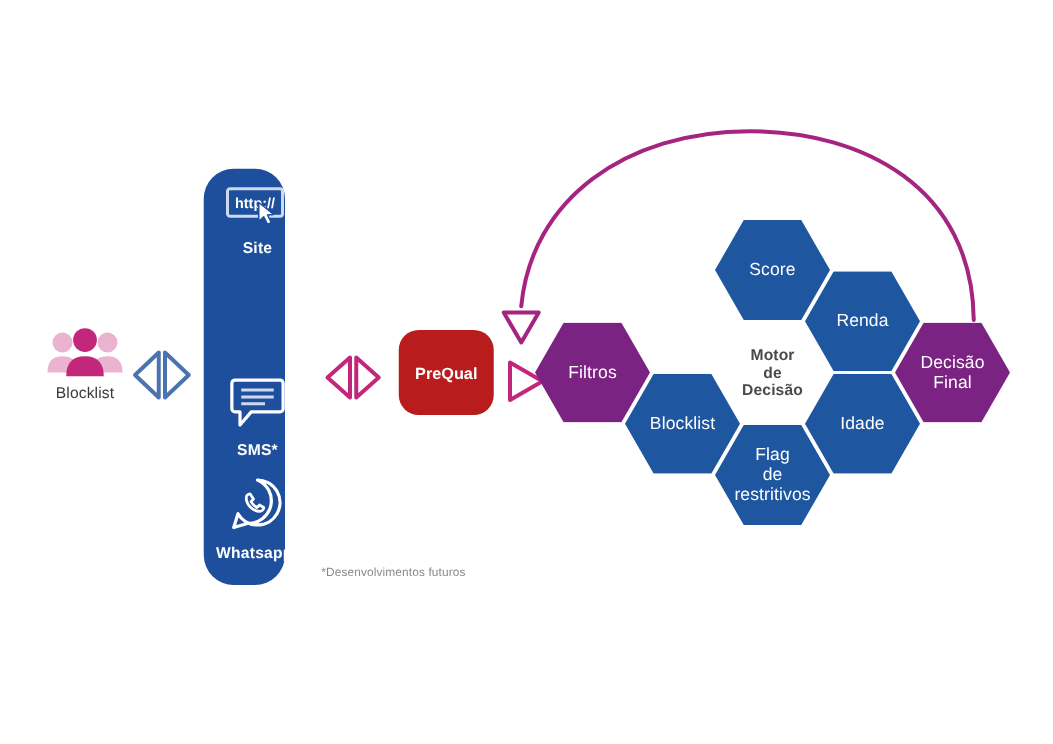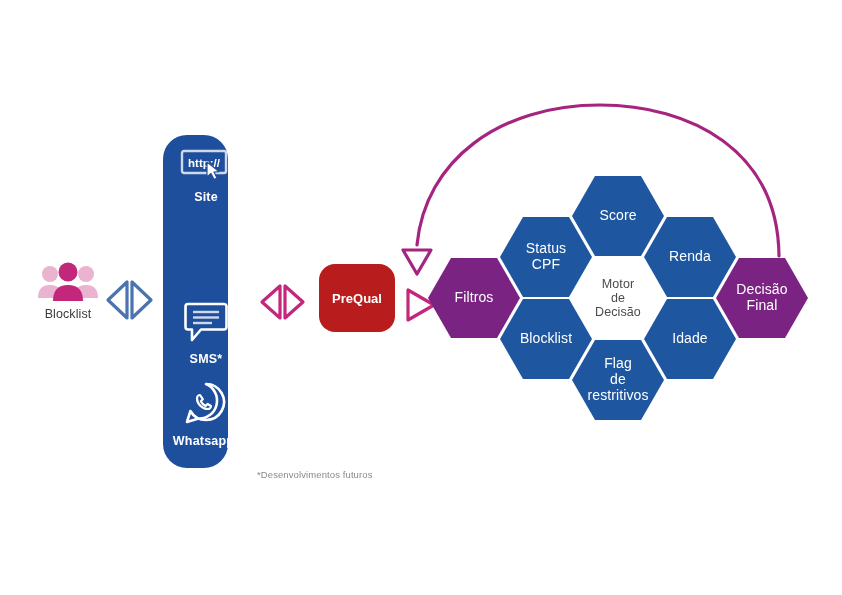--- a/index.html
+++ b/index.html
@@ -32,21 +32,21 @@
   .channel-label{
     color:#ffffff;font-size:12.5px;font-weight:bold;margin-top:4px;
     letter-spacing:.2px;
   }
   #ch-site{top:13px;}
   #ch-app{top:85px;}
   #ch-sms{top:165px;}
   #ch-wpp{top:245px;}
 
   .footnote{
-    position:absolute;left:257px;top:469px;
+    position:absolute;left:257px;top:453px;
     font-size:9.5px;color:#8a8a8a;letter-spacing:.1px;
   }
 
   
   #prequal{
     position:absolute;left:319px;top:264px;width:76px;height:68px;
     background:#b91c1c;border-radius:16px;
     display:flex;align-items:center;justify-content:center;
   }
   #prequal .pq-label{color:#fff;font-size:13px;font-weight:bold;}
@@ -59,21 +59,21 @@
     display:flex;align-items:center;justify-content:center;
     text-align:center;line-height:1.12;
   }
   .hex .hx-label{
     color:#ffffff;font-size:14px;font-weight:normal;padding:0 4px;
     letter-spacing:.1px;
   }
   .hex.blue{background:#1e56a0;}
   .hex.purple{background:#7b2382;}
   .hex.plain{background:transparent;}
-  .hex.plain .hx-label{color:#4a4a4a;font-weight:normal;font-size:12.5px;}
+  .hex.plain .hx-label{color:#4a4a4a;font-weight:bold;font-size:12.5px;}
 
   svg.overlay{position:absolute;left:0;top:0;pointer-events:none;}
 </style>
 </head>
 <body>
 
 <div id="stage">
 
   <div id="consumer">
     <span>
@@ -159,26 +159,20 @@
     <path d="M779 256 C 778 150, 690 105, 600 105 C 500 105, 425 160, 417 245" fill="none" stroke="#a4247f" stroke-width="3.2" stroke-linecap="round"></path>
     <path d="M403 250 L431 250 L417 274 Z" fill="none" stroke="#a4247f" stroke-width="3.2" stroke-linejoin="round"></path>
   </svg>
 
   <div id="hexwrap">
 
     <div class="hex purple" style="left:8px;top:93px;">
       <span class="hx-label">Filtros</span>
     </div>
 
-    <div class="hex blue" style="left:80px;top:52px;">
-      <span class="hx-label">
-        <span>Status</span><br>
-        <span>CPF</span>
-      </span>
-    </div>
 
     <div class="hex blue" style="left:80px;top:134px;">
       <span class="hx-label">Blocklist</span>
     </div>
 
     <div class="hex blue" style="left:152px;top:11px;">
       <span class="hx-label">Score</span>
     </div>
 
     <div class="hex plain" style="left:152px;top:93px;">

